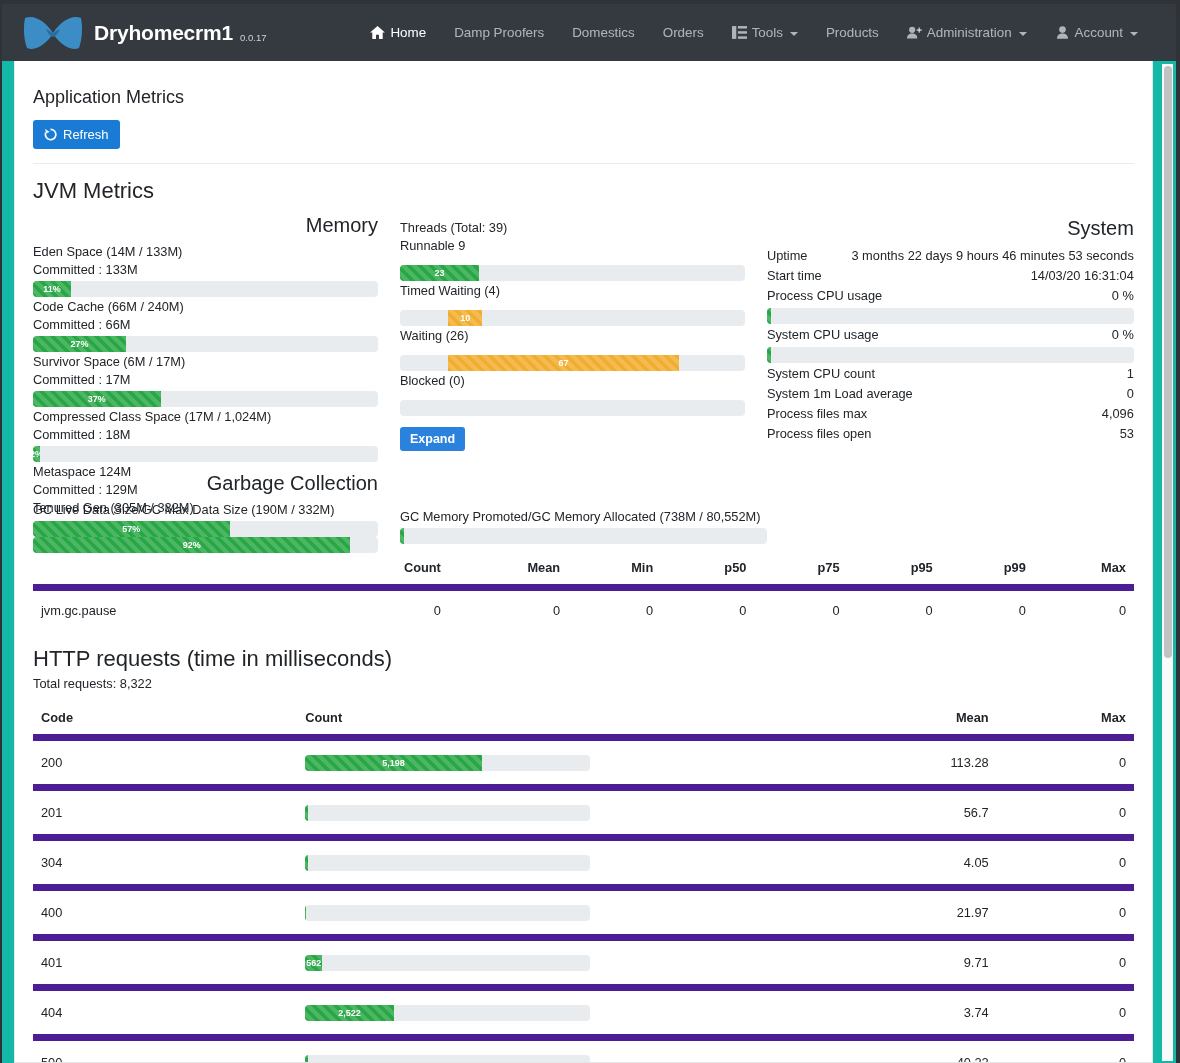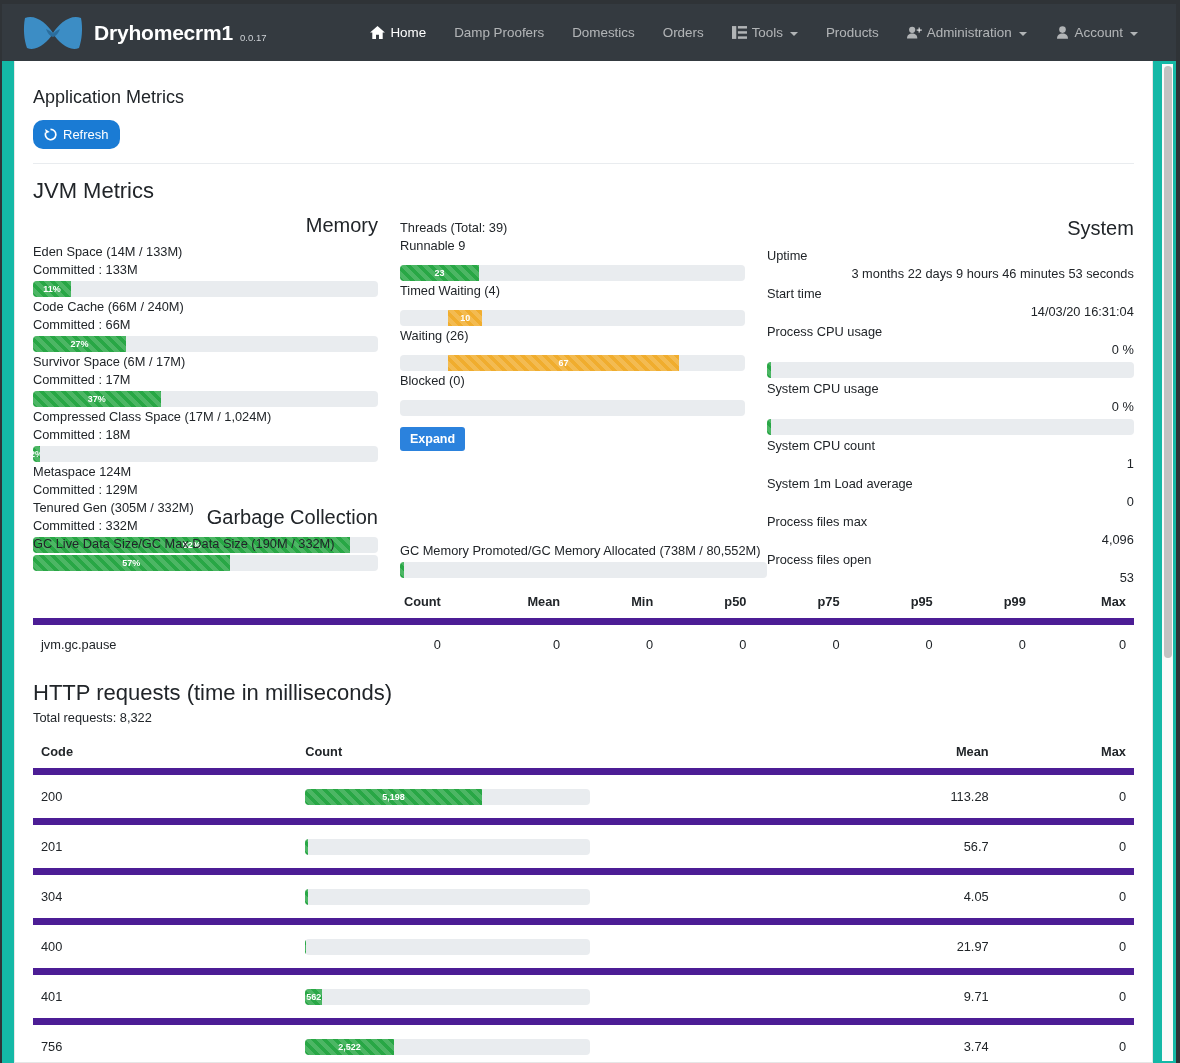--- a/index.html
+++ b/index.html
@@ -102,21 +102,21 @@
     color: #212529;
     margin: 26px 0 12px 0;
   }
   .btn-primary {
     display: inline-flex;
     align-items: center;
     gap: 6px;
     background: #1a7bd4;
     color: #fff;
     border: none;
-    border-radius: 10px;
+    border-radius: 3px;
     font-size: 13px;
     padding: 7px 11px;
     cursor: pointer;
     font-family: inherit;
   }
   .btn-expand {
     display: inline-flex;
     align-items: center;
     background: #2b82dd;
     color: #fff;
@@ -174,21 +174,21 @@
     background-color: #28a745;
     background-image: linear-gradient(45deg,
        rgba(255,255,255,.17) 25%, transparent 25%,
        transparent 50%, rgba(255,255,255,.17) 50%,
        rgba(255,255,255,.17) 75%, transparent 75%, transparent);
     background-size: 11px 11px;
   }
   .bar.warn { background-color: #f0ad2e; margin-left: 48px; }
   
   .dl { font-size: 12.8px; color: #212529; }
-  .dl-row { display: flex; justify-content: space-between; line-height: 18px; padding: 1px 0; flex-direction: column; }
+  .dl-row { display: flex; justify-content: space-between; line-height: 18px; padding: 1px 0; }
   .dl-row .k { flex: 0 0 auto; padding-right: 10px; }
   .dl-row .v { text-align: right; flex: 1 1 auto; }
   
   table.tbl { width: 100%; border-collapse: collapse; font-size: 12.8px; color: #212529; }
   table.tbl th {
     font-weight: bold; text-align: right;
     padding: 9px 8px; border-bottom: 2px solid #ec4899;
   }
   table.tbl td {
     text-align: right; padding: 12px 8px;
@@ -547,21 +547,21 @@
           <td class="l">401</td>
           <td class="l">
             <div class="progress cellbar">
               <div class="bar" style="width:6%">562</div>
             </div>
           </td>
           <td>9.71</td>
           <td>0</td>
         </tr>
         <tr>
-          <td class="l">756</td>
+          <td class="l">404</td>
           <td class="l">
             <div class="progress cellbar">
               <div class="bar" style="width:31%">2,522</div>
             </div>
           </td>
           <td>3.74</td>
           <td>0</td>
         </tr>
         <tr>
           <td class="l">500</td>

